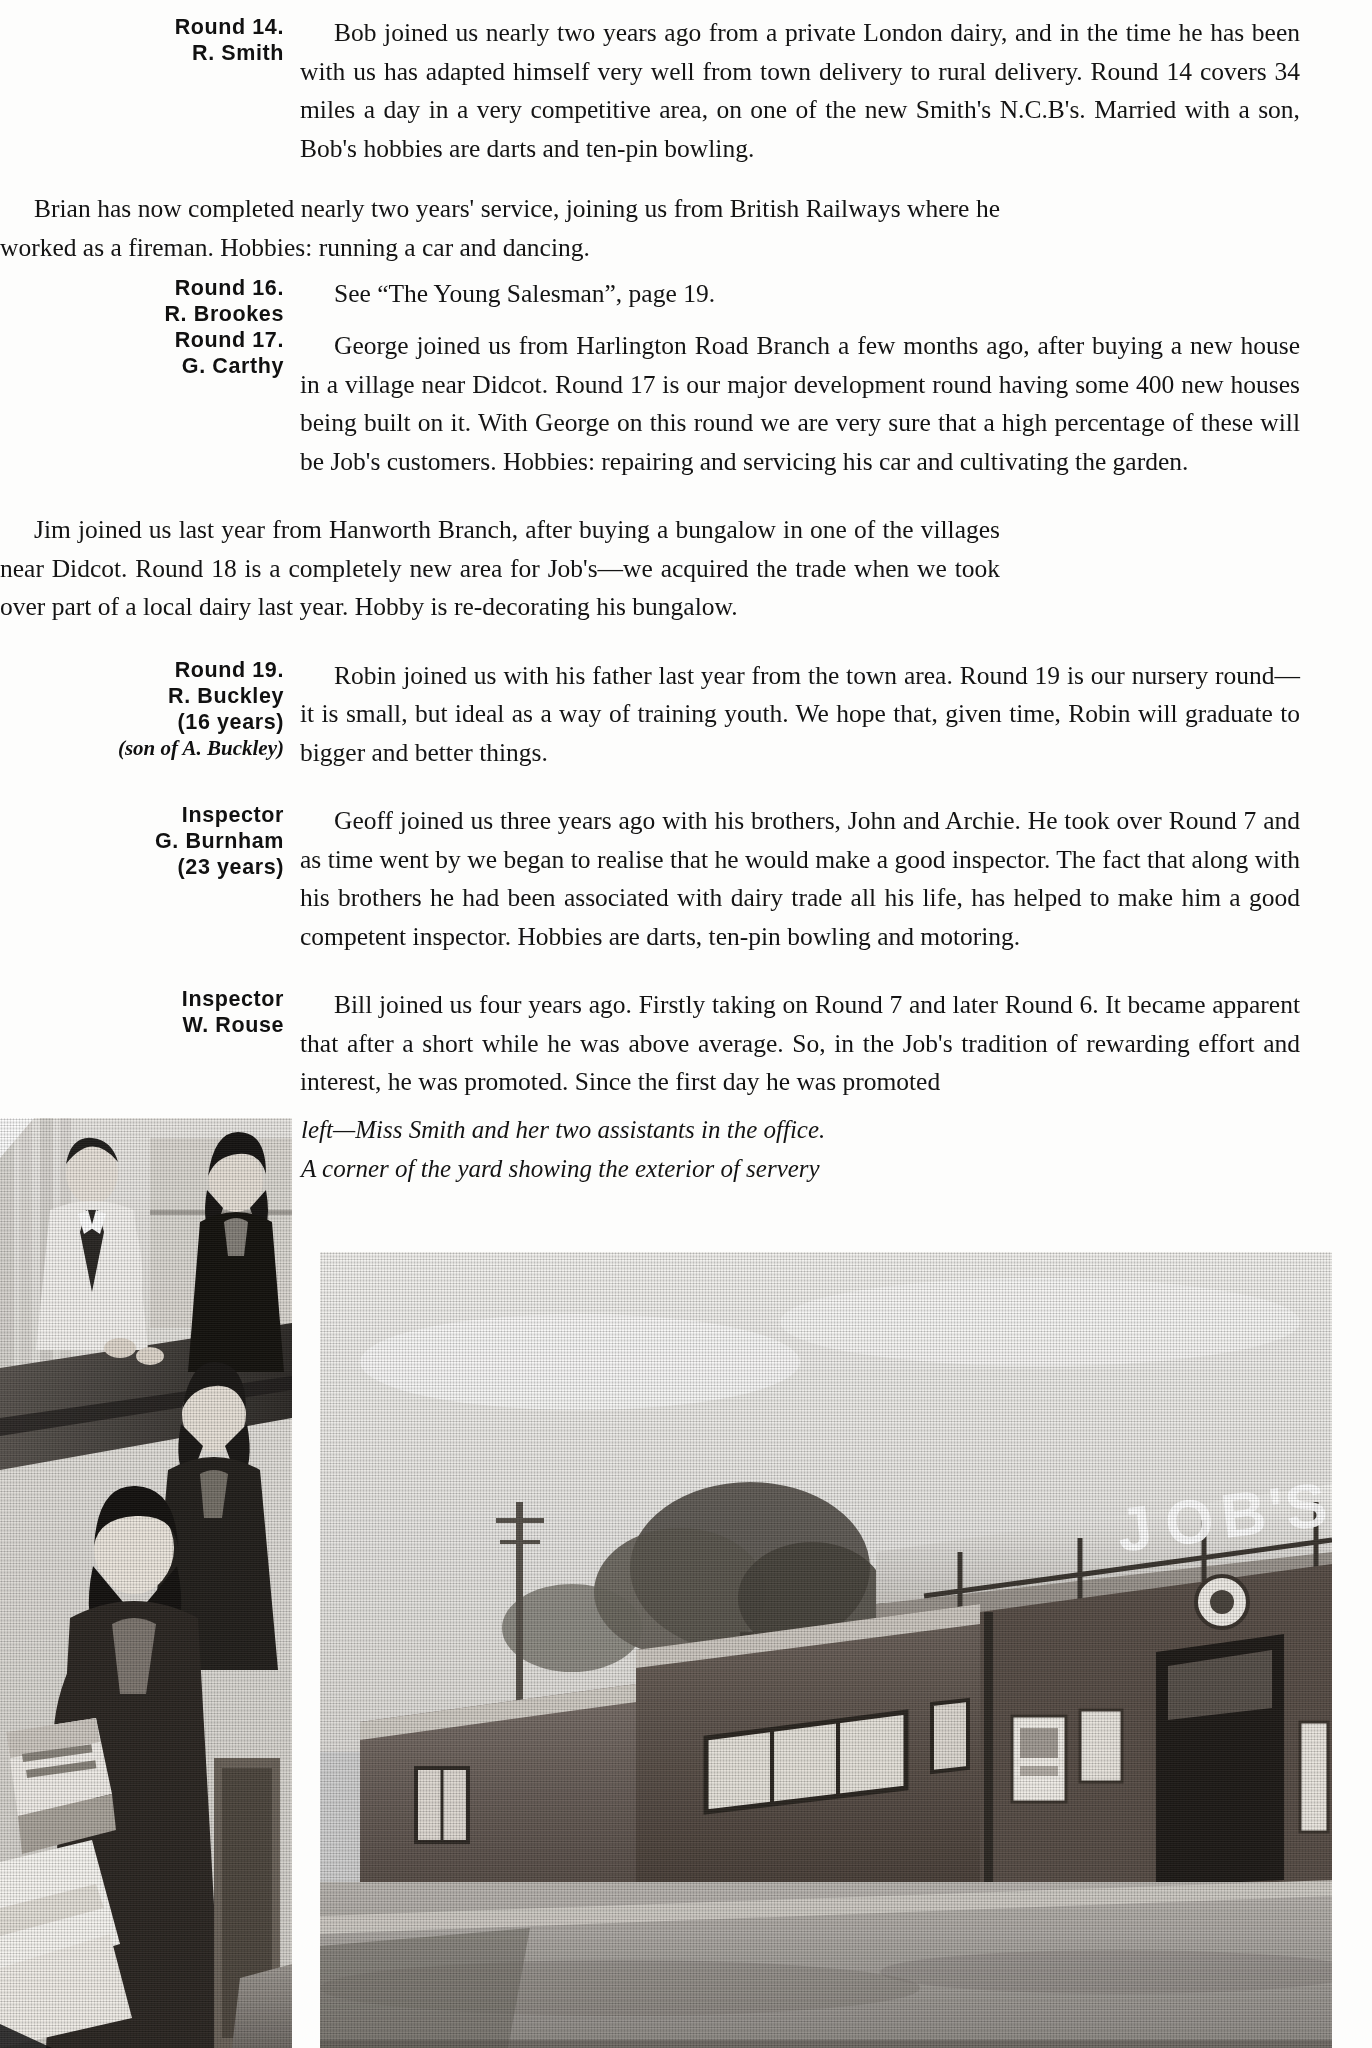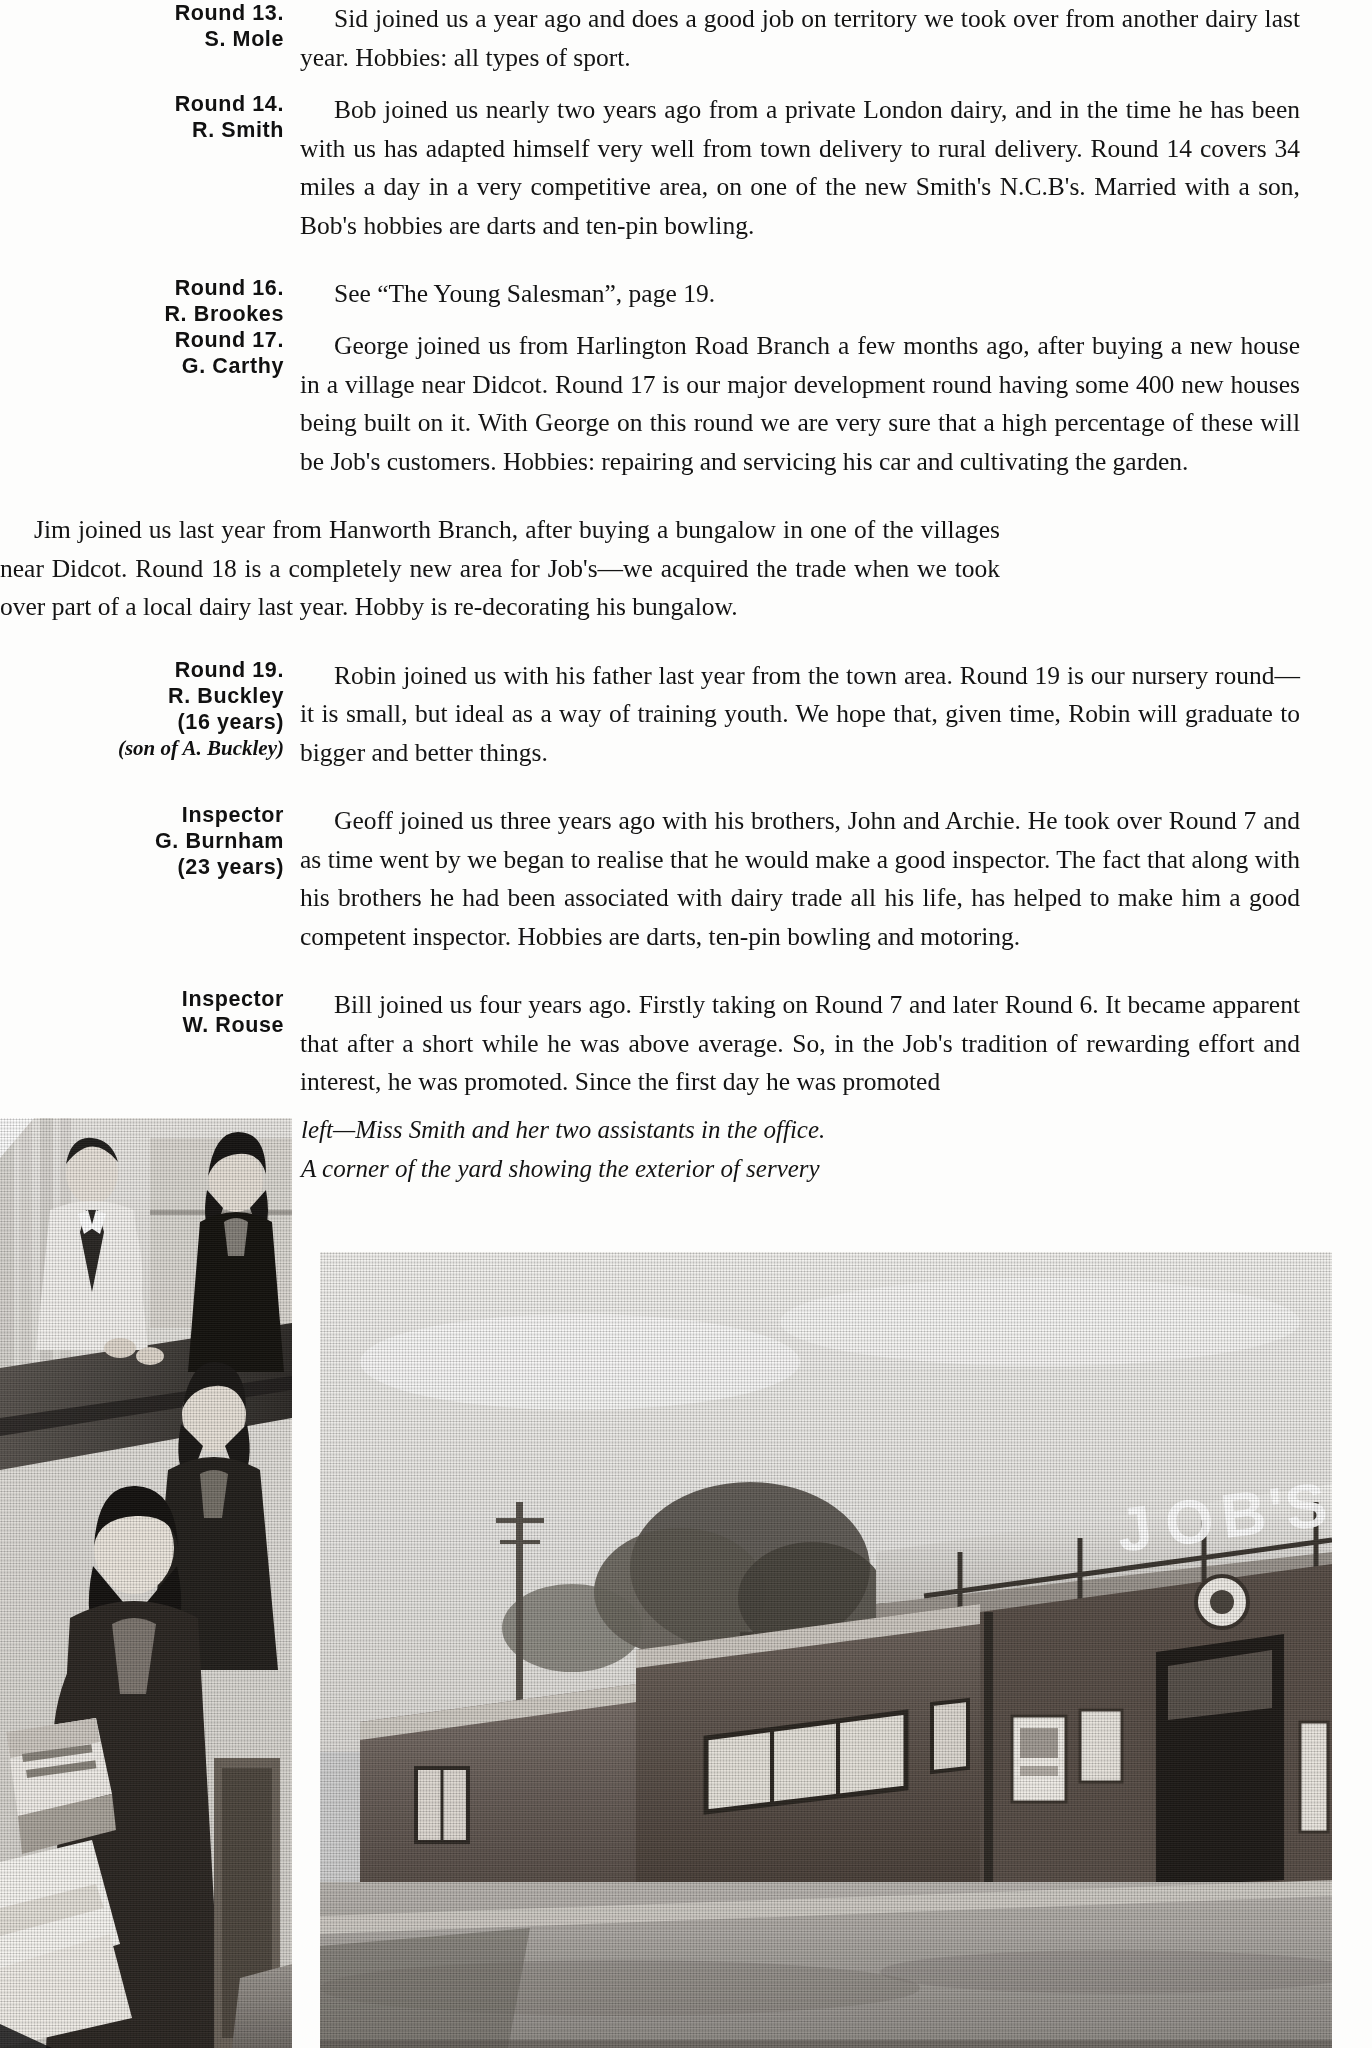--- a/index.html
+++ b/index.html
@@ -129,45 +129,39 @@
   }
   svg.scene { display:block; width:100%; height:100%; }
 </style>
 </head>
 <body>
 
 <div class="page"></div>
 
 <div class="content">
 
-  <div class="row">
-    <div class="gutter">
-      <div>Round 13.</div>
-      <div>S. Mole</div>
-    </div>
-    <div class="body-col">
-      <p class="para">Sid joined us a year ago and does a good job on territory we took over from another dairy last year. Hobbies: all types of sport.</p>
-    </div>
-  </div>
 
   <div class="spacer-14"></div>
 
   <div class="row">
     <div class="gutter">
       <div>Round 14.</div>
       <div>R. Smith</div>
     </div>
     <div class="body-col">
       <p class="para">Bob joined us nearly two years ago from a private London dairy, and in the time he has been with us has adapted himself very well from town delivery to rural delivery. Round 14 covers 34 miles a day in a very competitive area, on one of the new Smith's N.C.B's. Married with a son, Bob's hobbies are darts and ten-pin bowling.</p>
     </div>
   </div>
 
   <div class="spacer-22"></div>
 
   <div class="row">
+    <div class="body-col">
+      <p class="para">Brian has now completed nearly two years' service, joining us from British Railways where he worked as a fireman. Hobbies: running a car and dancing.</p>
+    </div>
   </div>
 
   <div class="spacer-8"></div>
 
   <div class="row">
     <div class="gutter">
       <div>Round 16.</div>
       <div>R. Brookes</div>
     </div>
     <div class="body-col">

